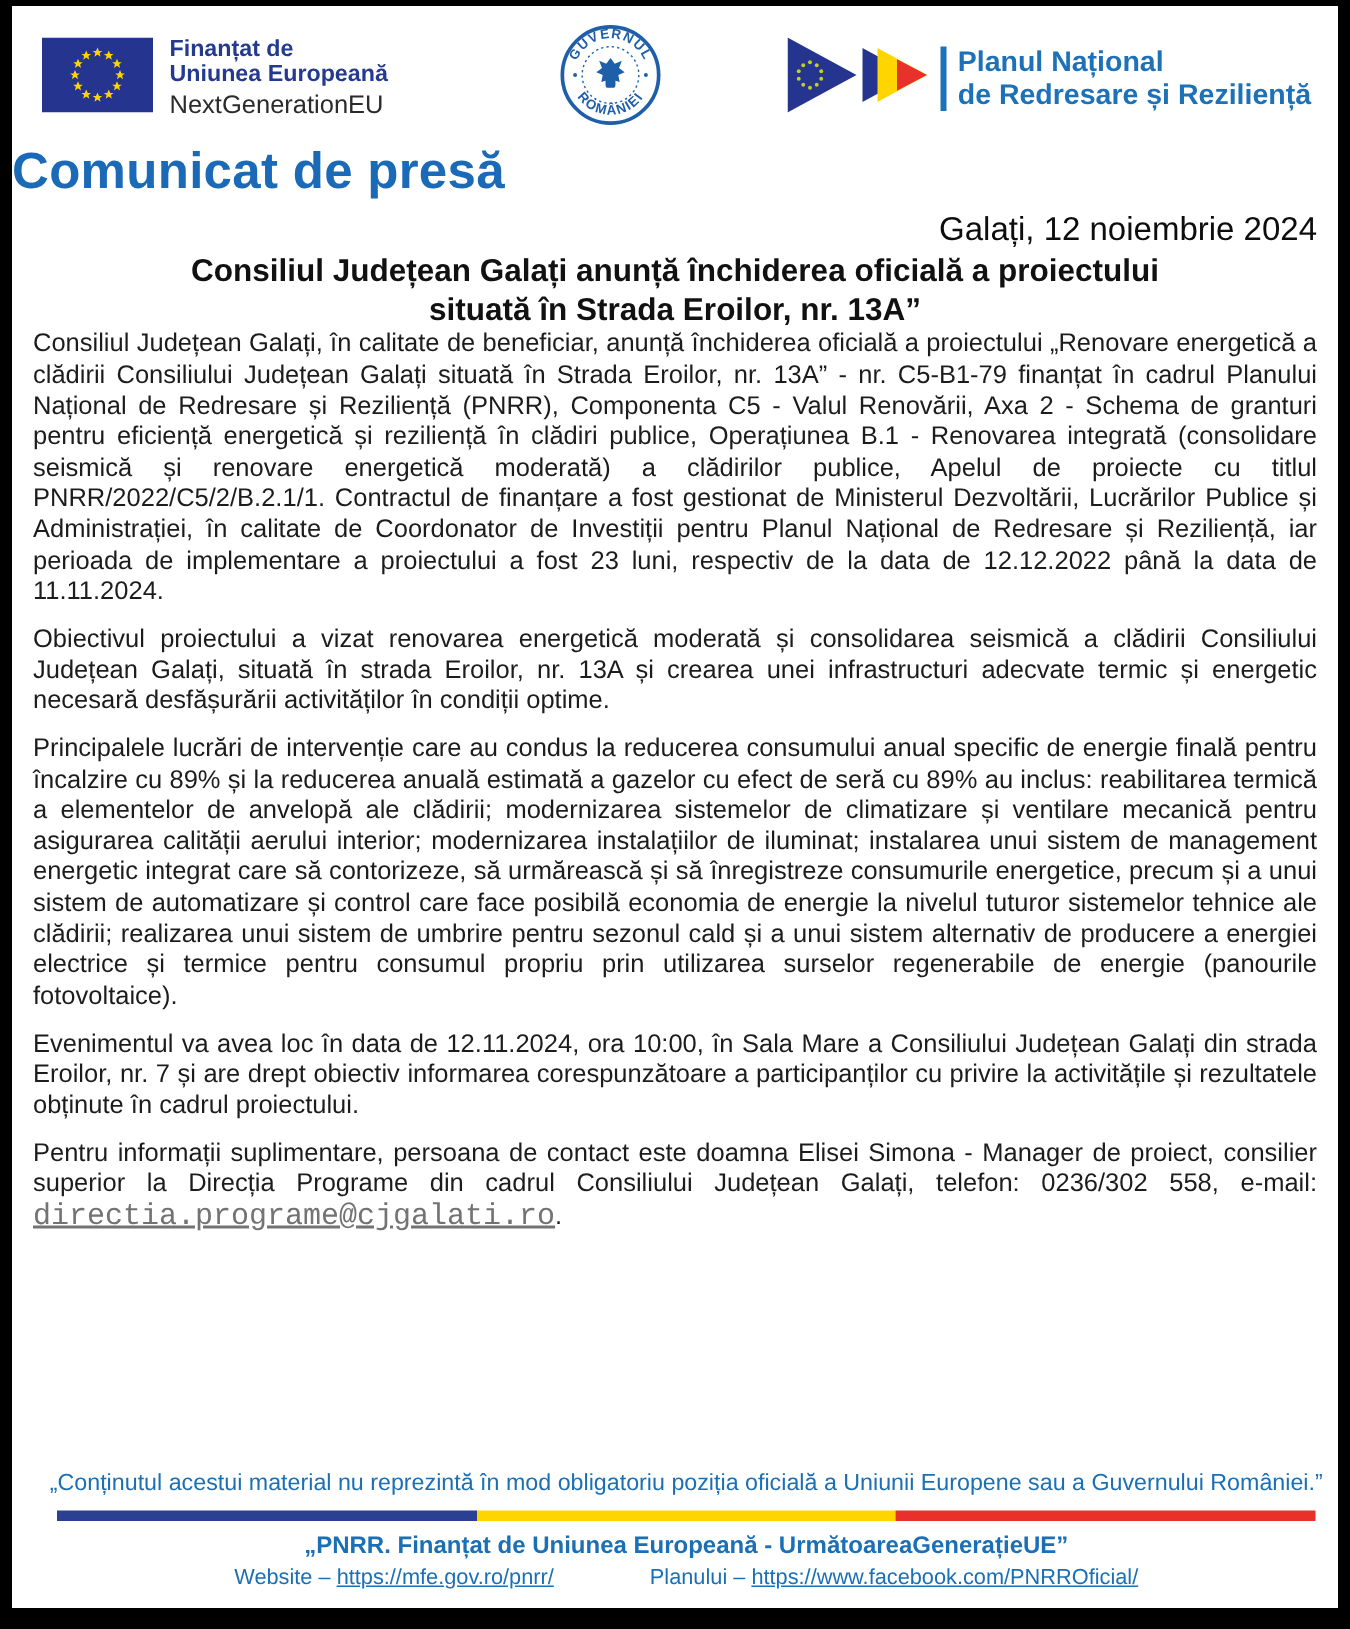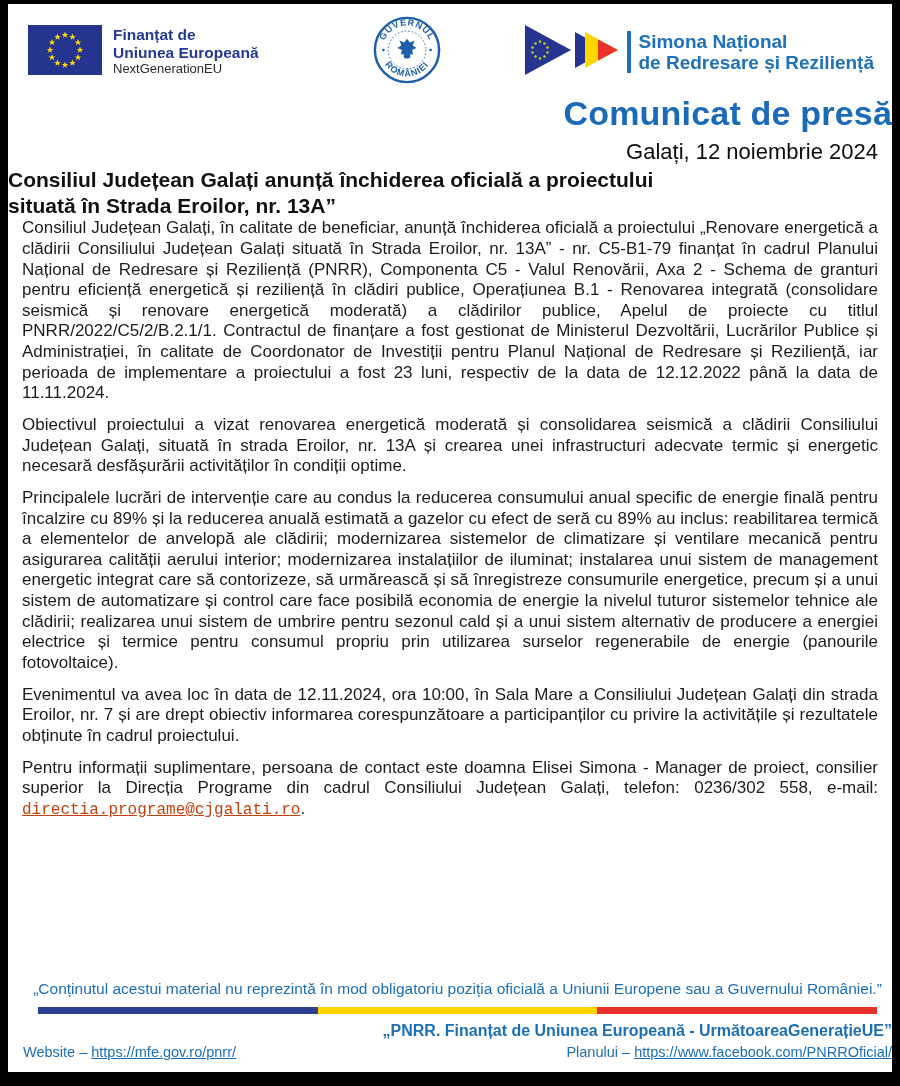--- a/index.html
+++ b/index.html
@@ -13,51 +13,51 @@
     font-family:"Liberation Sans","DejaVu Sans",sans-serif;
     overflow:hidden;
   }
   
   .header {
     display:flex; justify-content:space-between; align-items:center;
     padding:12px 18px 2px 20px;
   }
   .eu-block { display:flex; align-items:center; gap:11px; }
   .eu-text .l1, .eu-text .l2 { font-size:15.5px; font-weight:bold; color:#243a8e; line-height:1.15; }
-  .eu-text .l3 { font-size:13px; color:#2b2b2b; line-height:1.3; }
+  .eu-text .l3 { font-size:17px; color:#2b2b2b; line-height:1.3; }
   .seal-block { margin-left:30px; }
   .pnrr-block { display:flex; align-items:center; }
   .pnrr-text {
     border-left:4px solid #1d71b8; padding-left:8px; margin-left:6px;
     color:#1d71b8; font-weight:bold; font-size:19px; line-height:1.12;
   }
   
-  .title { text-align:right; font-size:34px; font-weight:bold; color:#1a6ab8; margin-top:4px; letter-spacing:0.2px; }
+  .title { text-align:left; font-size:34px; font-weight:bold; color:#1a6ab8; margin-top:4px; letter-spacing:0.2px; }
   .subtitle { text-align:center; font-size:26px; font-weight:500; color:#1e78c2; margin-top:8px; }
   .dateline { text-align:right; font-size:22px; font-weight:normal; color:#0d0d0d; padding-right:14px; margin-top:6px; }
-  .heading { font-size:21px; font-weight:bold; color:#111; line-height:1.22; margin-top:2px; }
+  .heading { text-align:center; font-size:21px; font-weight:bold; color:#111; line-height:1.22; margin-top:2px; }
   
   .body-text { padding:0 14px; }
   .body-text p {
     font-size:17px; line-height:1.215; color:#1c1c1c;
     text-align:justify; margin-bottom:11px;
   }
   .email-link {
     font-family:"Liberation Mono","DejaVu Sans Mono",monospace;
-    color:#c2410c; text-decoration:underline; font-size:16px;
+    color:#737373; text-decoration:underline; font-size:20px;
   }
   
   .footer { position:absolute; left:15px; right:0; bottom:0; }
   .disclaimer { text-align:center; color:#1b6fb5; font-size:15.5px; padding:0 10px; margin-bottom:9px; }
   .tricolor { display:flex; height:7px; margin:0 15px; }
   .tricolor .b { flex:1; background:#2b3f93; }
   .tricolor .y { flex:1; background:#ffd500; }
   .tricolor .r { flex:1; background:#e8312a; }
-  .tagline { text-align:right; color:#1b6fb5; font-size:16px; font-weight:bold; margin-top:8px; }
-  .links-row { display:flex; justify-content:space-between; gap:64px; color:#1b6fb5; font-size:14.5px; margin:4px 0 12px 0; }
+  .tagline { text-align:center; color:#1b6fb5; font-size:16px; font-weight:bold; margin-top:8px; }
+  .links-row { display:flex; justify-content:center; gap:64px; color:#1b6fb5; font-size:14.5px; margin:4px 0 12px 0; }
   .links-row .url { text-decoration:underline; color:#1b6fb5; cursor:pointer; }
 </style>
 </head>
 <body>
 
 <div class="page">
 
   <div class="header">
 
     <div class="eu-block">
@@ -125,21 +125,21 @@
               <circle cx="7.5" cy="28.5" r="1.3"></circle>
             <circle cx="7.5" cy="23.5" r="1.3"></circle>
               <circle cx="10.5" cy="19.5" r="1.3"></circle>
           </g>
           <polygon points="50,8 83,26 50,44" fill="#24348f"></polygon>
           <polygon points="60,8 93,26 60,44" fill="#ffd500"></polygon>
           <polygon points="73,15.5 93,26 73,36.5" fill="#e8312a"></polygon>
         </svg>
       </span>
       <div class="pnrr-text">
-        <div>Simona Național</div>
+        <div>Planul Național</div>
         <div>de Redresare și Reziliență</div>
       </div>
     </div>
   </div>
 
   <div class="title">Comunicat de presă</div>
   <div class="dateline">Galați, 12 noiembrie 2024</div>
 
   <div class="heading">
     <div>Consiliul Județean Galați anunță închiderea oficială a proiectului</div>

